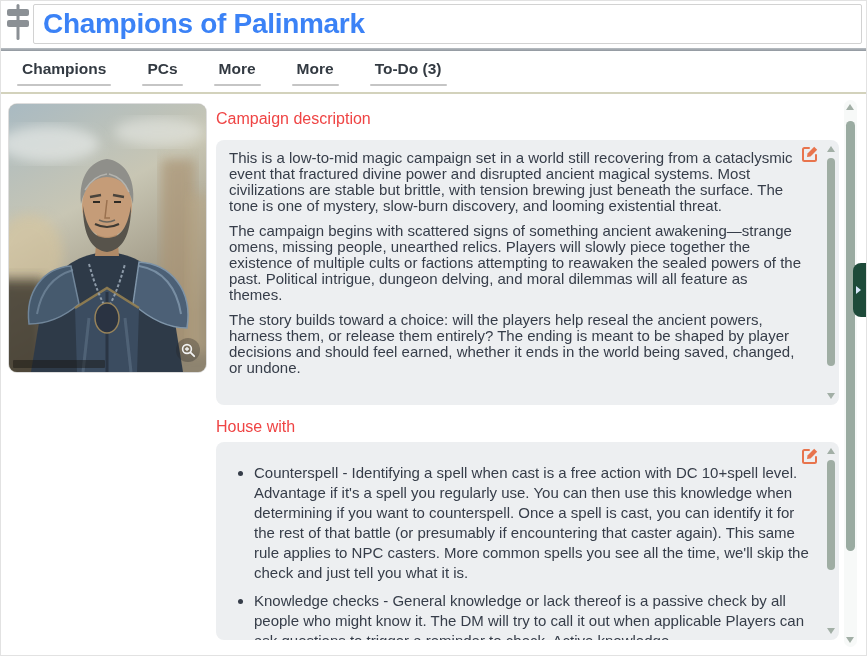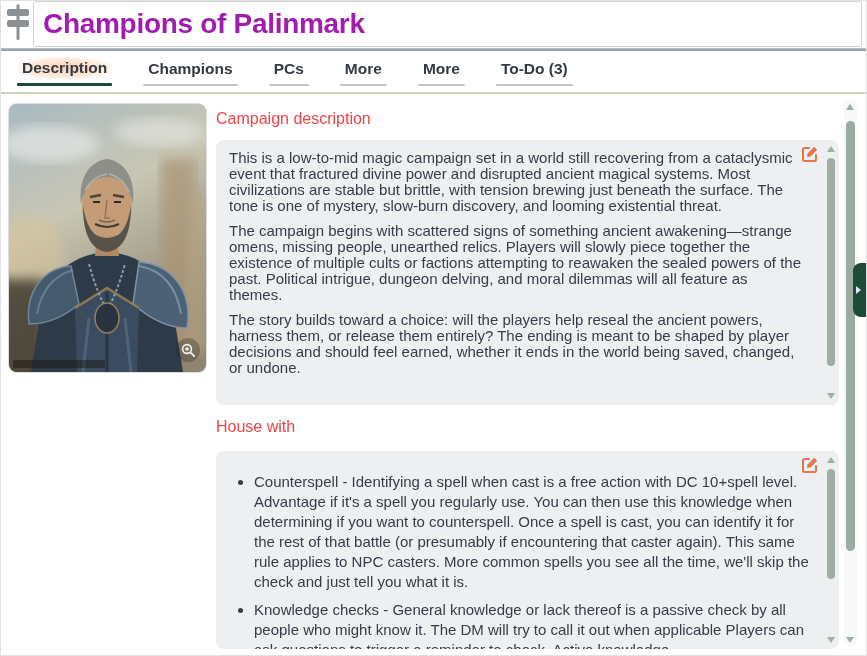--- a/index.html
+++ b/index.html
@@ -15,23 +15,23 @@
   
   .header {
     position: absolute; top: 0; left: 0; right: 0; height: 46px;
     display: flex; align-items: center; padding: 3px 4px 3px 2px;
   }
   .app-icon-btn {
     width: 30px; height: 40px; display: flex; align-items: center; justify-content: center;
     cursor: pointer; flex: 0 0 auto;
   }
   .title-input {
-    flex: 1; height: 46px; border: 1px solid #d2d2d2; border-radius: 2px;
+    flex: 1; height: 40px; border: 1px solid #d2d2d2; border-radius: 2px;
     background: #fff; display: flex; align-items: center; padding: 0 9px;
-    font-size: 28px; font-weight: 700; color: #a21caf; letter-spacing: -0.3px;
+    font-size: 28px; font-weight: 700; color: #3b82f6; letter-spacing: -0.3px;
     white-space: nowrap; overflow: hidden;
   }
   .header-divider {
     position: absolute; top: 47px; left: 0; right: 0; height: 3px;
     background: linear-gradient(#b9bec3, #8f969d);
   }
 
   
   .tabbar {
     position: absolute; top: 50px; left: 0; right: 0; height: 43px;
@@ -73,21 +73,21 @@
     font-size: 16px; font-weight: 400; color: #ef4444;
   }
   #desc-heading  { top: 109px; }
   #rules-heading { top: 417px; }
 
   .text-box {
     position: absolute; left: 215px; width: 623px;
     background: #edeff1; border-radius: 8px; overflow: hidden;
   }
   #desc-box  { top: 139px; height: 265px; padding: 10px 36px 8px 13px; }
-  #rules-box { top: 450px; height: 198px; padding: 21px 28px 8px 16px; }
+  #rules-box { top: 441px; height: 198px; padding: 21px 28px 8px 16px; }
 
   .text-box p {
     font-size: 15px; line-height: 16px; color: #363d49; margin-bottom: 9px;
   }
   .text-box ul { list-style: disc; padding-left: 22px; }
   .text-box li {
     font-size: 15px; line-height: 20px; color: #363d49; margin-bottom: 8px;
   }
 
   .edit-btn {
@@ -153,24 +153,20 @@
         <rect x="2" y="6" width="22" height="7" rx="2" fill="#8b9095"></rect>
         <rect x="2" y="17" width="22" height="7" rx="2" fill="#8b9095"></rect>
       </svg>
     </span>
   </div>
   <div class="title-input">Champions of Palinmark</div>
 </div>
 <div class="header-divider"></div>
 
 <div class="tabbar">
-  <div class="tab active">
-    <span class="tab-label">Description</span>
-    <div class="tab-underline"></div>
-  </div>
   <div class="tab">
     <span class="tab-label">Champions</span>
     <div class="tab-underline"></div>
   </div>
   <div class="tab">
     <span class="tab-label">PCs</span>
     <div class="tab-underline"></div>
   </div>
   <div class="tab">
     <span class="tab-label">More</span>

